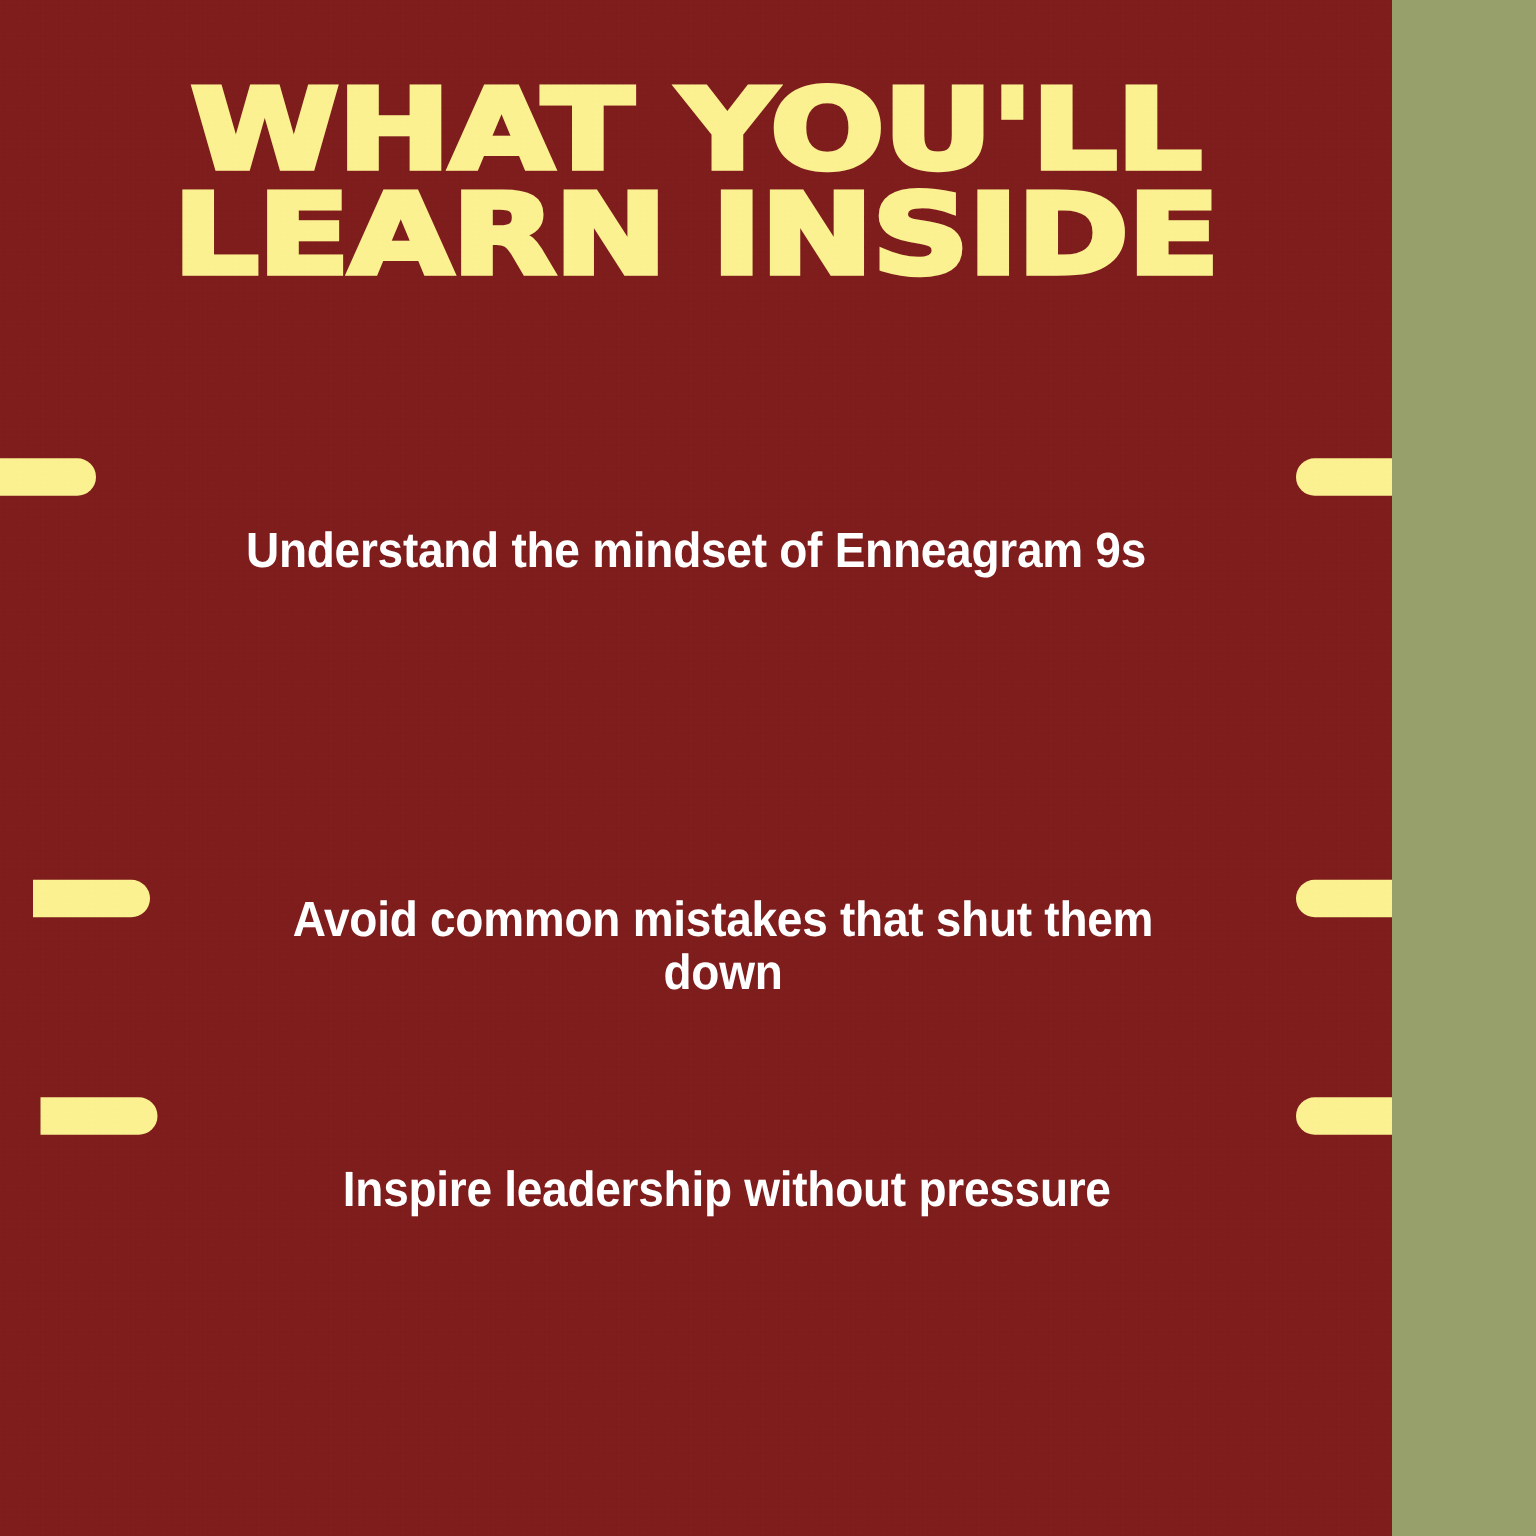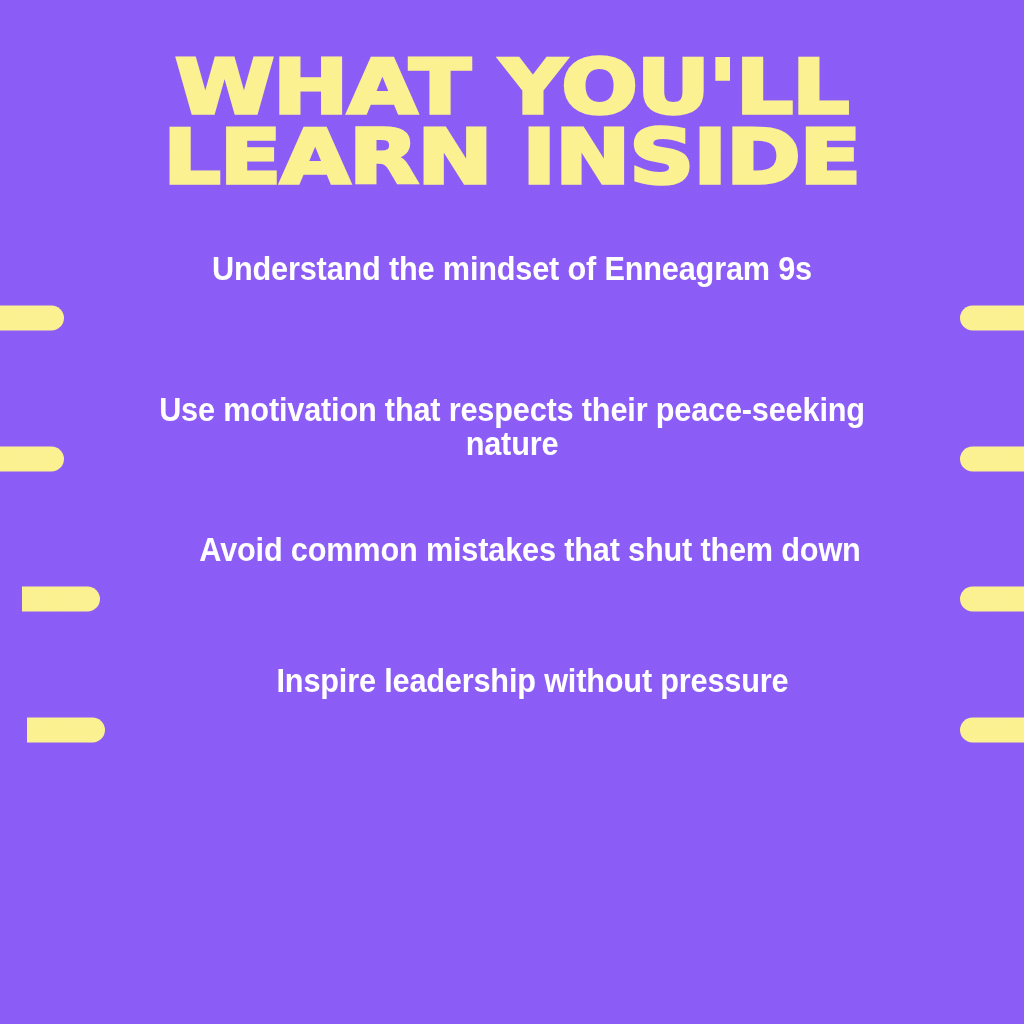--- a/index.html
+++ b/index.html
@@ -12,23 +12,23 @@
     height: 1024px;
     overflow: hidden;
     background: #97a06b;
     font-family: "Liberation Sans", sans-serif;
     -webkit-font-smoothing: antialiased;
   }
 
   
   .poster {
     position: relative;
-    width: 1024px;
+    width: 928px;
     height: 1024px;
-    background-color: #8b5cf6;
+    background-color: #7f1d1d;
     overflow: hidden;
   }
 
   
   .grain {
     position: absolute;
     inset: 0;
     pointer-events: none;
     opacity: .5;
     mix-blend-mode: overlay;
@@ -74,26 +74,26 @@
     right: 0;
     top: 252px;
     height: 660px;
   }
   .row {
     position: absolute;
     left: 0;
     right: 0;
     height: 132px;
     display: flex;
-    align-items: flex-start;
+    align-items: flex-end;
   }
   .row.r1 { top: 0px;   }
   .row.r2 { top: 141px; }
   .row.r3 { top: 281px; margin-left: 36px; }
-  .row.r4 { top: 412px; margin-left: 41px; }
+  .row.r4 { top: 426px; margin-left: 41px; }
   .row.r5 { top: 566px; }
 
   
   .pill {
     position: absolute;
     height: 25px;
     width: 78px;
     background: #fbf191;
     top: 50%;
     transform: translateY(-50%);
@@ -132,25 +132,20 @@
   </div>
 
   <div class="list">
 
     <div class="row r1">
       <span class="pill left"></span>
       <span class="pill right"></span>
       <div class="row-text">Understand the mindset of Enneagram 9s</div>
     </div>
 
-    <div class="row r2">
-      <span class="pill left"></span>
-      <span class="pill right"></span>
-      <div class="row-text">Use motivation that respects their peace-seeking nature</div>
-    </div>
 
     <div class="row r3">
       <span class="pill left"></span>
       <span class="pill right"></span>
       <div class="row-text">Avoid common mistakes that shut them down</div>
     </div>
 
     <div class="row r4">
       <span class="pill left"></span>
       <span class="pill right"></span>

